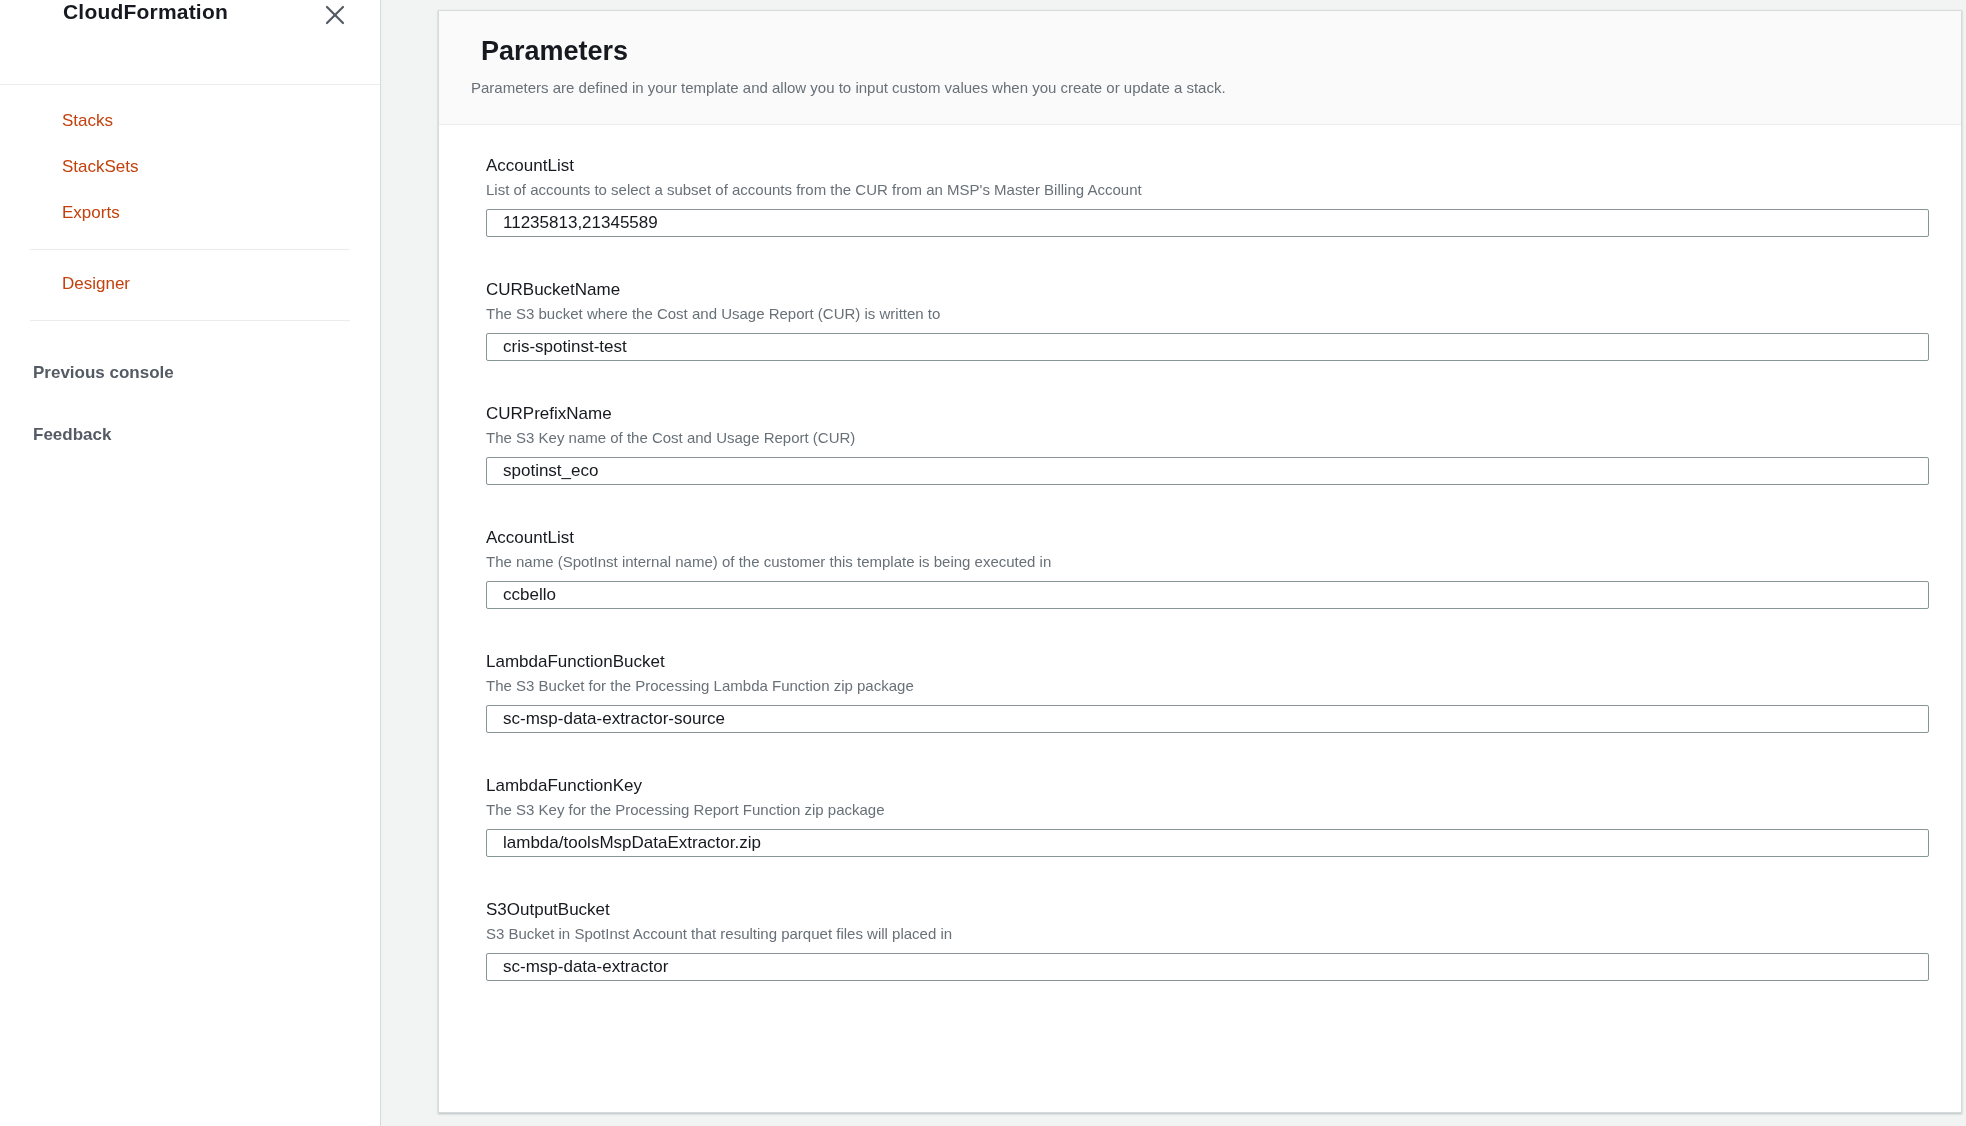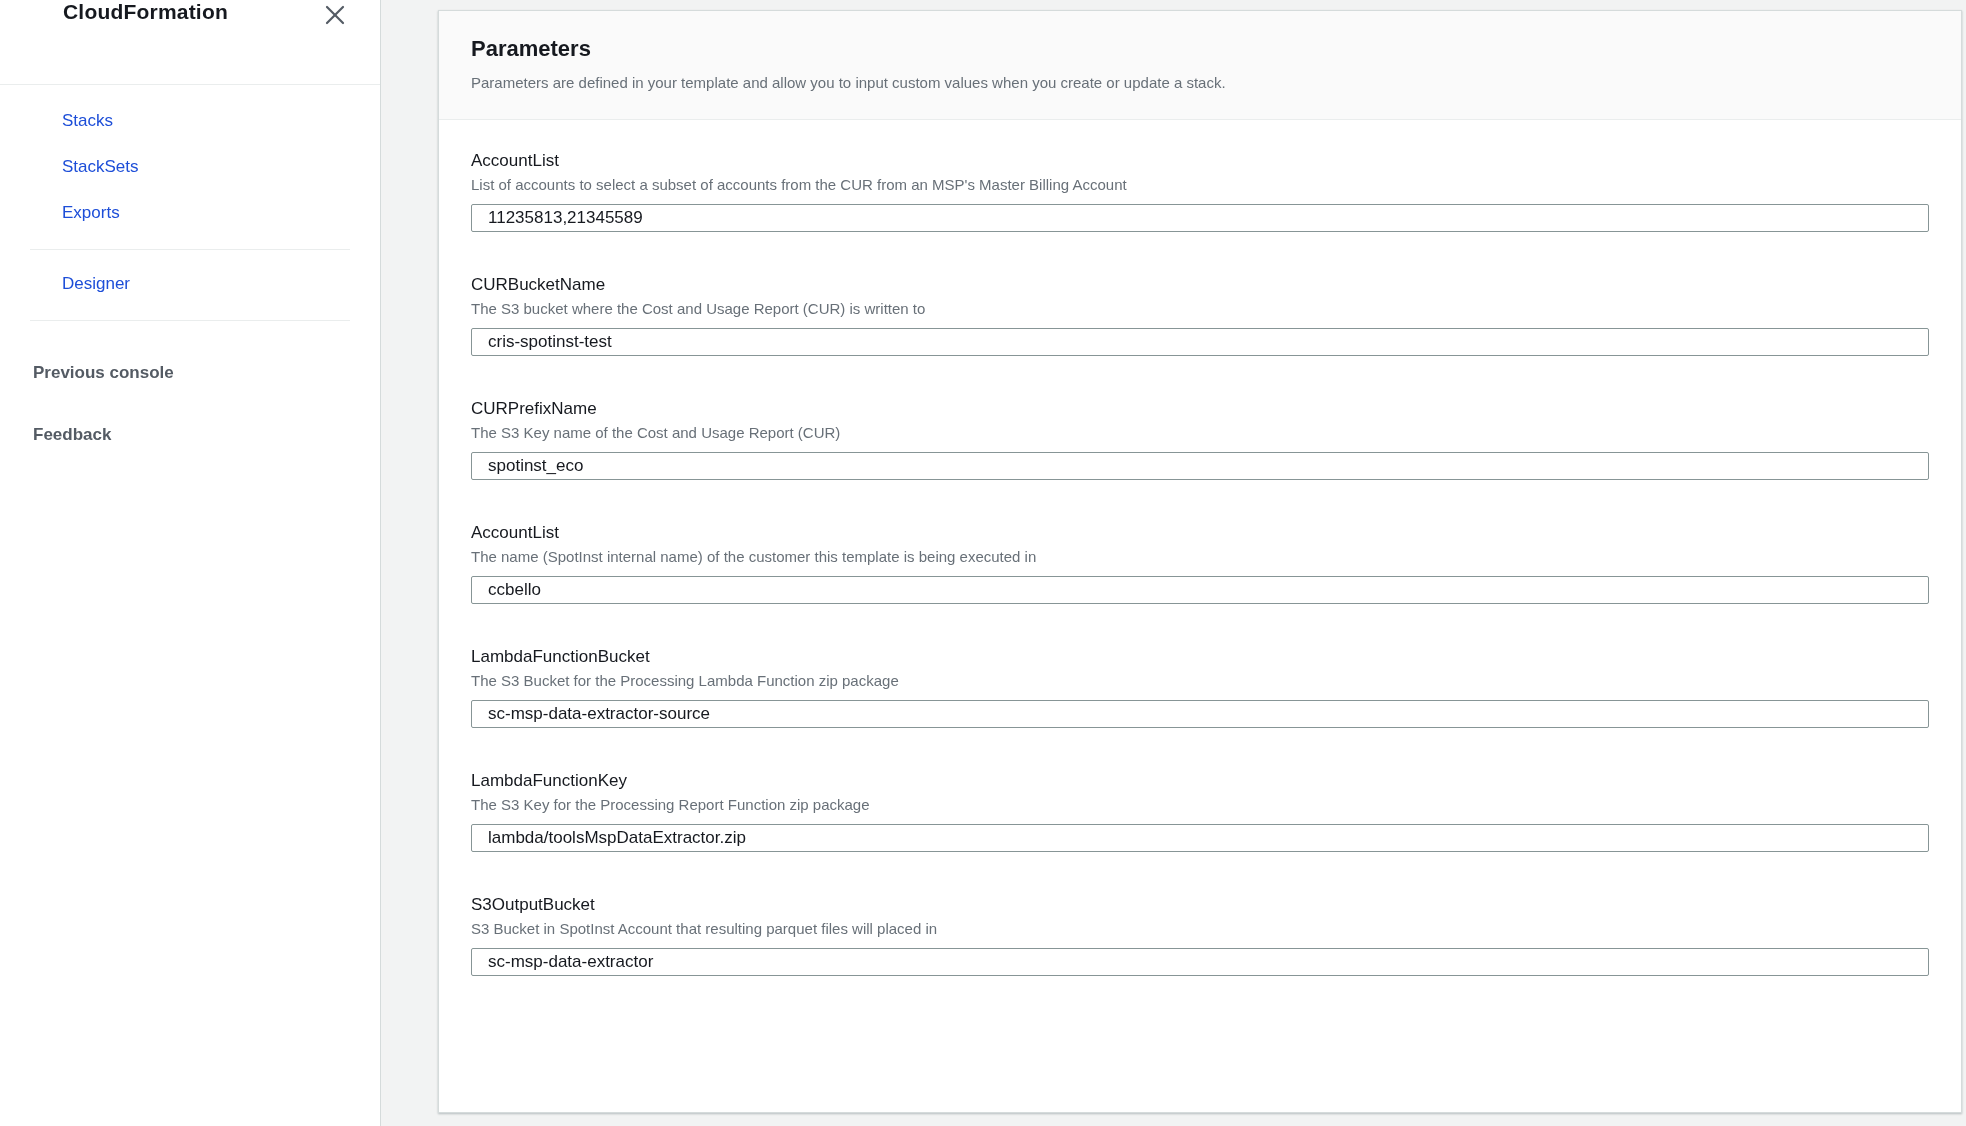--- a/index.html
+++ b/index.html
@@ -31,21 +31,21 @@
   }
   .close-btn {
     background: none; border: none; cursor: pointer;
     width: 30px; height: 30px;
     display: flex; align-items: center; justify-content: center;
   }
   .close-btn svg { display: block; }
 
   .sidebar-nav { padding: 26px 0 0 62px; }
   .nav-item {
-    font-size: 17px; color: #1d4ed8; line-height: 20px;
+    font-size: 17px; color: #c2410c; line-height: 20px;
     margin-bottom: 26px; cursor: pointer; list-style: none;
   }
   .sidebar-divider {
     border: none; border-top: 1px solid #eaeded;
     margin: 0 30px 24px 30px;
   }
   .sidebar-nav-secondary { padding: 0 0 0 62px; }
   .sidebar-footer { padding: 18px 0 0 33px; }
   .footer-link {
     font-size: 17px; font-weight: 700; color: #545b64;
@@ -60,26 +60,27 @@
     border: 1px solid #d5dbdb;
     box-shadow: 0 1px 2px rgba(0,28,36,0.25);
     overflow: hidden;
   }
   .panel-header {
     background: #fafafa;
     border-bottom: 1px solid #eaeded;
     padding: 25px 32px 26px 32px;
   }
   .panel-title {
-    font-size: 22px; font-weight: 700; color: #16191f;
+    font-size: 27px; font-weight: 700; color: #16191f;
     margin-bottom: 11px;
+    margin-left: 10px;
   }
   .panel-desc { font-size: 15px; color: #687078; line-height: 20px; }
 
-  .panel-body { padding: 30px 32px 0 32px; }
+  .panel-body { padding: 30px 32px 0 47px; }
   .field { margin-bottom: 42px; }
   .field-label { font-size: 17px; color: #16191f; line-height: 22px; }
   .field-desc {
     font-size: 15px; color: #687078; line-height: 20px;
     margin: 3px 0 9px 0;
   }
   .field-input {
     width: 100%; height: 28px;
     border: 1px solid #879596; border-radius: 2px;
     background: #ffffff;

